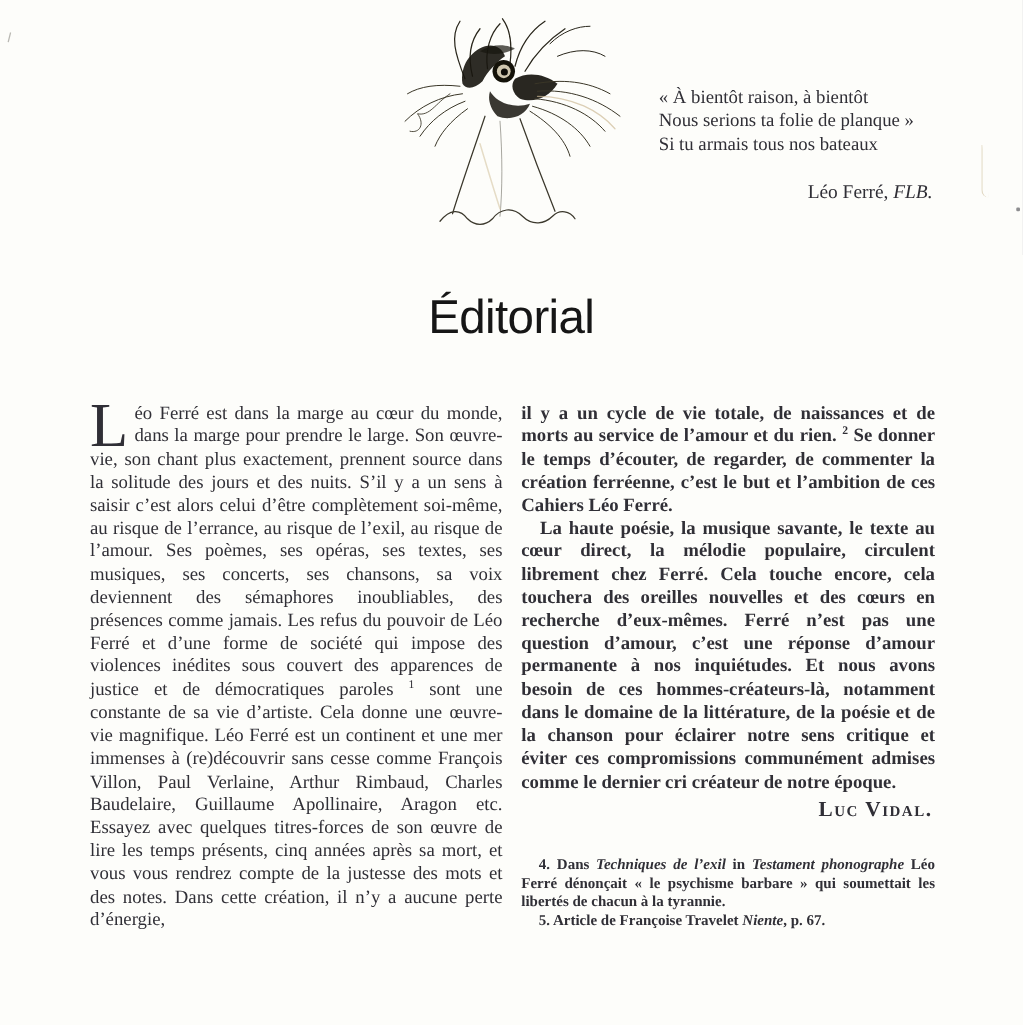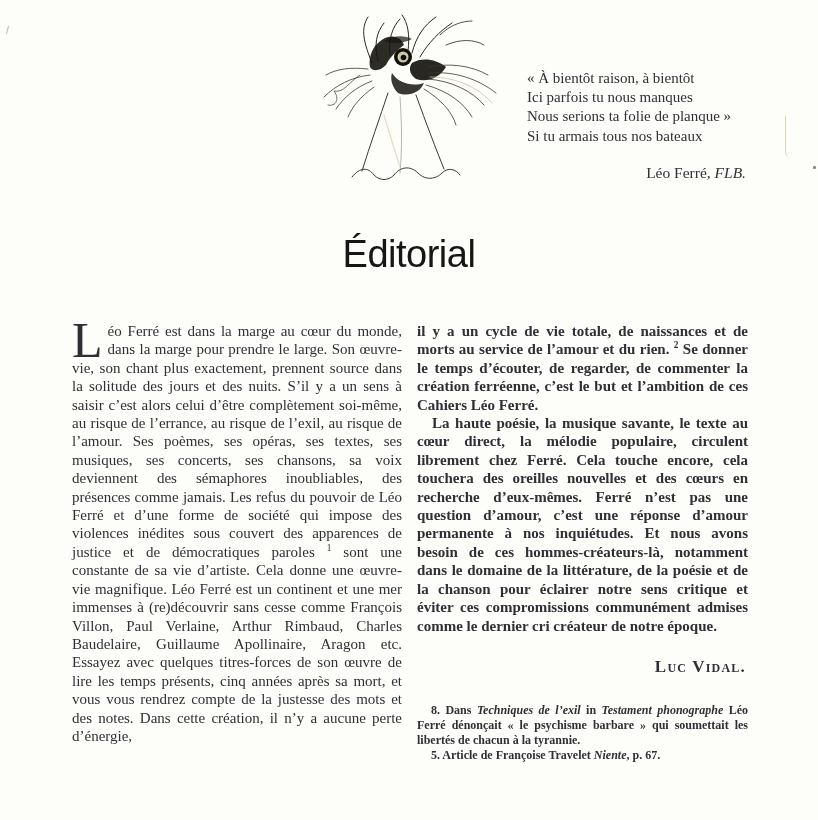--- a/index.html
+++ b/index.html
@@ -43,21 +43,21 @@
   .dropcap{
     float:left;
     font-size:50px;line-height:35px;
     padding:1px 5px 0 0;
     color:var(--body-text);
   }
   .para-indent{text-indent:15px;text-align:justify;}
   .seg-italic{font-style:italic;}
   .seg-sup{vertical-align:super;font-size:0.62em;line-height:0;}
   .signature{
-    margin-top:23px;text-align:left;
+    margin-top:4px;text-align:left;
     font-variant:small-caps;letter-spacing:1.2px;
     font-size:17px;padding-right:2px;text-align-last:right;
   }
   
   .footnotes{
     margin-top:27px;font-size:12px;line-height:14.8px;text-align:justify;
   }
   .footnote{text-indent:14px;}
   
   .owl{position:absolute;left:300px;top:5px;width:220px;height:200px;}
@@ -121,39 +121,38 @@
       <path d="M116,90 C126,118 136,144 144,164" stroke-width="1"></path>
       <path d="M100,92 C102,120 102,146 100,168" stroke-width="0.7" opacity="0.5"></path>
       <path d="M84,110 C90,130 96,150 100,162" stroke="#d6c6a4" stroke-width="1.2" opacity="0.6"></path>
 
       <path d="M52,172 C60,162 68,162 74,170 C80,176 88,176 94,170 C100,162 110,160 118,168 C126,176 136,174 142,168 C148,162 156,164 160,170" stroke-width="1"></path>
     </g>
   </svg>
 
   <div class="epigraph">
     <div>« À bientôt raison, à bientôt</div>
-    <div>Ici parfois tu nous manques</div>
     <div>Nous serions ta folie de planque »</div>
     <div>Si tu armais tous nos bateaux</div>
     <div class="attribution"><span>Léo Ferré, </span><span class="seg-italic">FLB.</span></div>
   </div>
 
   <h1 class="page-title">Éditorial</h1>
 
   <div class="col col-left">
     <p><span class="dropcap">L</span><span><span>éo Ferré est dans la marge au cœur du monde, dans la marge pour prendre le large. Son œuvre-vie, son chant plus exactement, prennent source dans la solitude des jours et des nuits. S’il y a un sens à saisir c’est alors celui d’être complètement soi-même, au risque de l’errance, au risque de l’exil, au risque de l’amour. Ses poèmes, ses opéras, ses textes, ses musiques, ses concerts, ses chansons, sa voix deviennent des sémaphores inoubliables, des présences comme jamais. Les refus du pouvoir de Léo Ferré et d’une forme de société qui impose des violences inédites sous couvert des apparences de justice et de démocratiques paroles </span><span class="seg-sup">1</span><span> sont une constante de sa vie d’artiste. Cela donne une œuvre-vie magnifique. Léo Ferré est un continent et une mer immenses à (re)découvrir sans cesse comme François Villon, Paul Verlaine, Arthur Rimbaud, Charles Baudelaire, Guillaume Apollinaire, Aragon etc. Essayez avec quelques titres-forces de son œuvre de lire les temps présents, cinq années après sa mort, et vous vous rendrez compte de la justesse des mots et des notes. Dans cette création, il n’y a aucune perte d’énergie,</span></span></p>
   </div>
 
   <div class="col col-right">
     <p><span>il y a un cycle de vie totale, de naissances et de morts au service de l’amour et du rien. </span><span class="seg-sup">2</span><span> Se donner le temps d’écouter, de regarder, de commenter la création ferréenne, c’est le but et l’ambition de ces Cahiers Léo Ferré.</span></p>
     <p class="para-indent">La haute poésie, la musique savante, le texte au cœur direct, la mélodie populaire, circulent librement chez Ferré. Cela touche encore, cela touchera des oreilles nouvelles et des cœurs en recherche d’eux-mêmes. Ferré n’est pas une question d’amour, c’est une réponse d’amour permanente à nos inquiétudes. Et nous avons besoin de ces hommes-créateurs-là, notamment dans le domaine de la littérature, de la poésie et de la chanson pour éclairer notre sens critique et éviter ces compromissions communément admises comme le dernier cri créateur de notre époque.</p>
     <div class="signature">Luc Vidal.</div>
 
     <div class="footnotes">
-      <p class="footnote"><span>8. Dans </span><span class="seg-italic">Techniques de l’exil</span><span> in </span><span class="seg-italic">Testament phonographe</span><span> Léo Ferré dénonçait « le psychisme barbare » qui soumettait les libertés de chacun à la tyrannie.</span></p>
+      <p class="footnote"><span>4. Dans </span><span class="seg-italic">Techniques de l’exil</span><span> in </span><span class="seg-italic">Testament phonographe</span><span> Léo Ferré dénonçait « le psychisme barbare » qui soumettait les libertés de chacun à la tyrannie.</span></p>
       <p class="footnote"><span>5. Article de Françoise Travelet </span><span class="seg-italic">Niente</span><span>, p. 67.</span></p>
     </div>
   </div>
 
   <div class="artifact artifact-tick"></div>
   <div class="artifact artifact-arc"></div>
   <div class="artifact artifact-dot"></div>
 
 </div>
 

